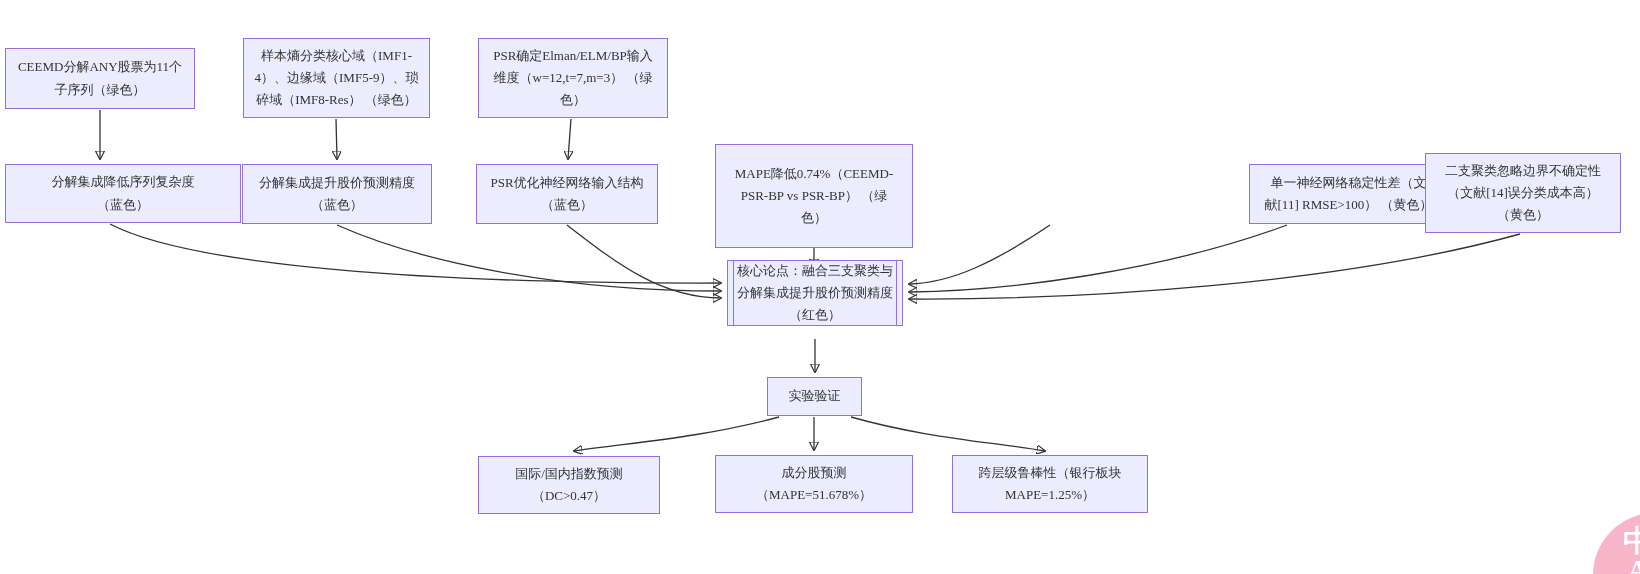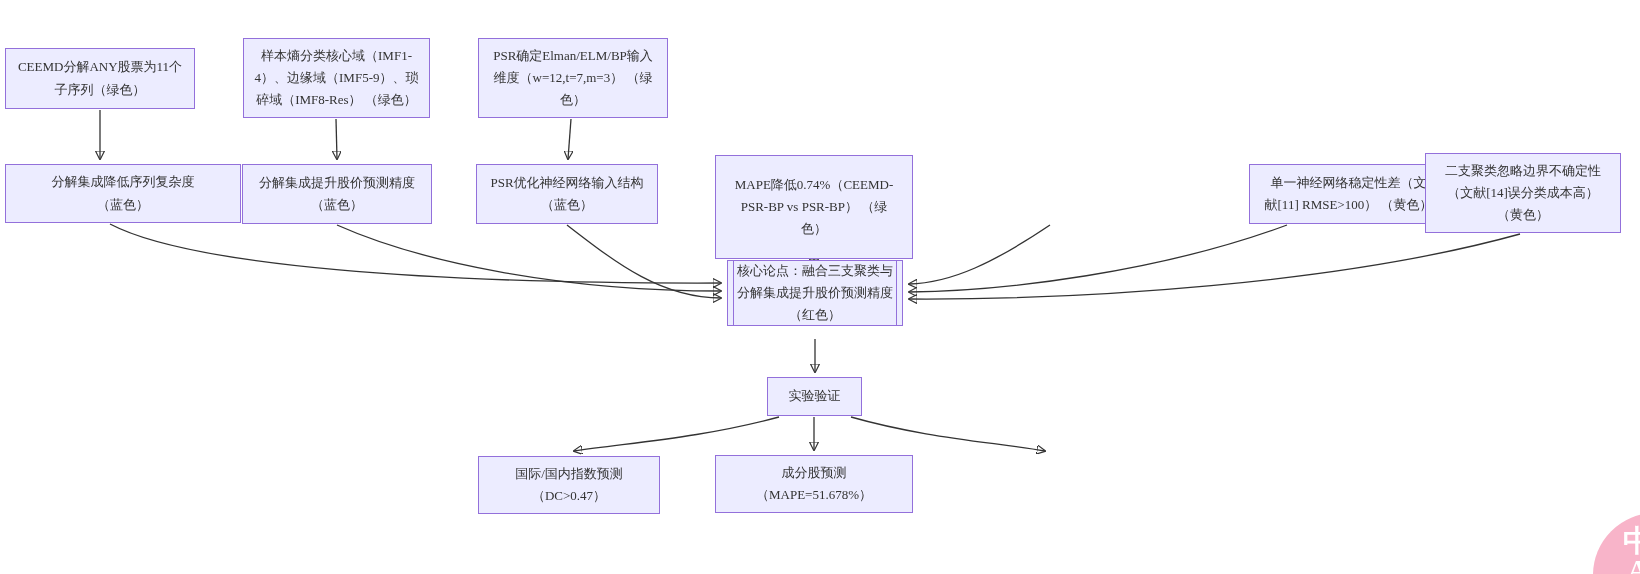--- a/index.html
+++ b/index.html
@@ -94,21 +94,21 @@
 （蓝色）</span>
   </div>
   <div class="node" style="left:242px;top:164px;width:190px;height:60px">
     <span>分解集成提升股价预测精度
 （蓝色）</span>
   </div>
   <div class="node" style="left:476px;top:164px;width:182px;height:60px">
     <span>PSR优化神经网络输入结构
 （蓝色）</span>
   </div>
-  <div class="node" style="left:715px;top:155px;width:198px;height:104px">
+  <div class="node" style="left:715px;top:144px;width:198px;height:104px">
     <span>MAPE降低0.74%（CEEMD-
 PSR-BP vs PSR-BP） （绿
 色）</span>
   </div>
   <div class="node" style="left:1249px;top:164px;width:199px;height:60px">
     <span>单一神经网络稳定性差（文
 献[11] RMSE&gt;100） （黄色）</span>
   </div>
   <div class="node" style="left:1425px;top:153px;width:196px;height:80px">
     <span>二支聚类忽略边界不确定性
@@ -127,18 +127,22 @@
   </div>
 
   <div class="node" style="left:478px;top:456px;width:182px;height:58px">
     <span>国际/国内指数预测
 （DC&gt;0.47）</span>
   </div>
   <div class="node" style="left:715px;top:455px;width:198px;height:58px">
     <span>成分股预测
 （MAPE=51.678%）</span>
   </div>
+  <div class="node" style="left:952px;top:455px;width:196px;height:58px">
+    <span>跨层级鲁棒性（银行板块
+MAPE=1.25%）</span>
+  </div>
 
   <div id="watermark">
     <span>中A</span>
   </div>
 
 </div>
 
 </body></html>

